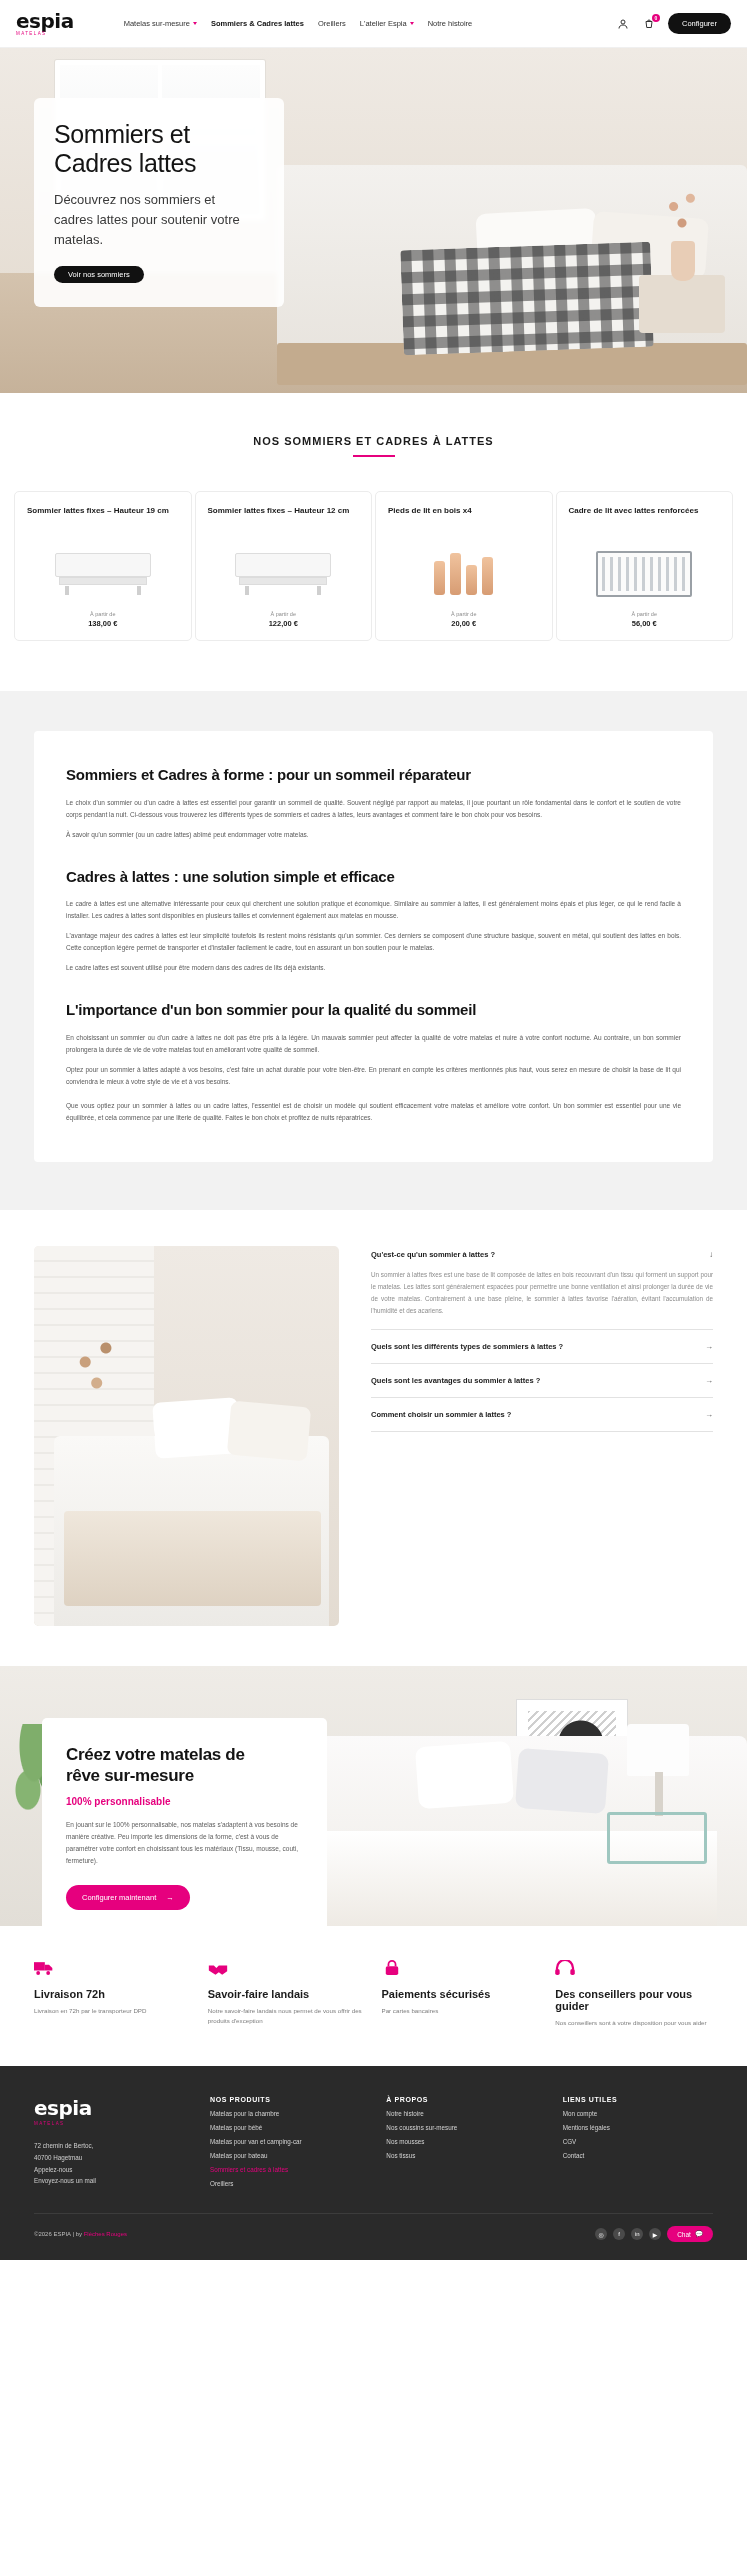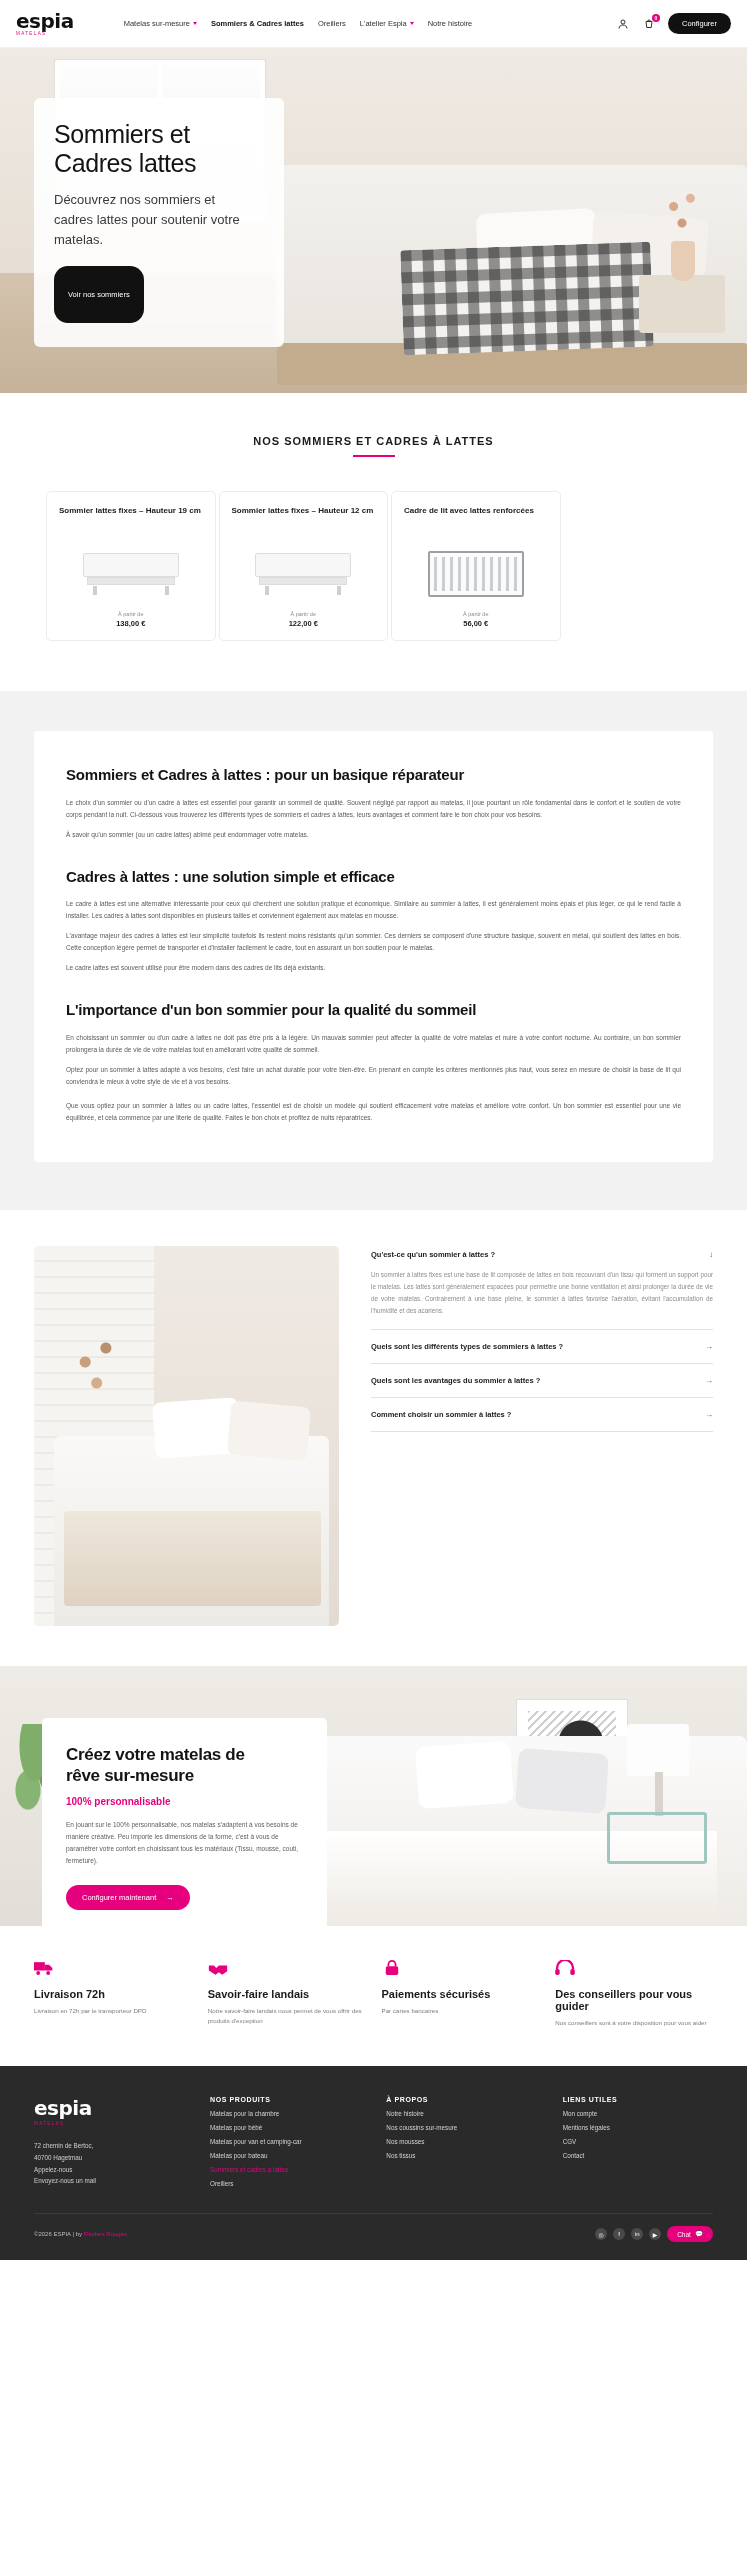--- a/index.html
+++ b/index.html
@@ -89,32 +89,32 @@
     position: absolute; left: 34px; top: 50px; width: 250px;
     background: rgba(255,255,255,0.90); border-radius: 6px; padding: 22px 20px 24px 20px;
     backdrop-filter: blur(2px);
   }
   .hero-title {
     font-size: 25px; line-height: 1.15; font-weight: normal; color: #141414; letter-spacing: -0.4px;
   }
   .hero-sub { font-size: 13px; color: #3a3a3a; margin-top: 12px; line-height: 1.55; max-width: 190px; }
   .hero-btn {
     margin-top: 16px; background: #111; color: #fff; font-size: 7.5px;
-    padding: 24px 14px; border: none; border-radius: 14px;
+    padding: 4px 14px; border: none; border-radius: 14px;
   }
 
   
   .section-products { background: #fff; padding: 42px 0 50px; }
   .sec-title {
     text-align: center; font-size: 11px; font-weight: bold; letter-spacing: 1px; color: #1b1b1b;
   }
   .sec-underline { width: 42px; height: 2px; background: #e6007e; margin: 8px auto 0; }
   .product-grid {
     display: grid; grid-template-columns: repeat(4, 1fr); gap: 3px;
-    padding: 0 14px; margin-top: 34px; margin-left: 32px;
+    padding: 0 14px; margin-top: 34px;
   }
   .product-card {
     border: 1px solid #ececec; border-radius: 5px; background: #fff; padding: 14px 12px 12px;
     display: flex; flex-direction: column; min-height: 150px;
   }
   .product-name { font-size: 8px; font-weight: bold; line-height: 1.35; color: #1b1b1b; min-height: 24px; }
   .product-vis { flex: 1; display: flex; align-items: center; justify-content: center; padding: 10px 0 4px; }
   .product-price-label { font-size: 5.5px; color: #8b8b8b; text-align: center; }
   .product-price { font-size: 7.5px; font-weight: bold; color: #1b1b1b; text-align: center; margin-top: 2px; }
 
@@ -330,36 +330,49 @@
           <div class="top"></div>
             <div class="side"></div>
             <div class="leg l"></div>
             <div class="leg r"></div>
         </div>
       </div>
       <div class="product-price-label">À partir de</div>
       <div class="product-price">122,00 €</div>
     </div>
 
+    <div class="product-card">
+      <div class="product-name">Pieds de lit en bois x4</div>
+      <div class="product-vis">
+        <div class="viz-legs">
+          <span style="height:34px"></span>
+            <span style="height:42px"></span>
+            <span style="height:30px"></span>
+            <span style="height:38px"></span>
+        </div>
+      </div>
+      <div class="product-price-label">À partir de</div>
+      <div class="product-price">20,00 €</div>
+    </div>
 
     <div class="product-card">
       <div class="product-name">Cadre de lit avec lattes renforcées</div>
       <div class="product-vis">
         <div class="viz-cadre"></div>
       </div>
       <div class="product-price-label">À partir de</div>
       <div class="product-price">56,00 €</div>
     </div>
 
   </div>
 </div>
 
 <div class="section-article">
   <div class="article-card">
-    <h2 class="article-h2">Sommiers et Cadres à lattes : pour un basique réparateur</h2>
+    <h2 class="article-h2">Sommiers et Cadres à forme : pour un sommeil réparateur</h2>
     <p class="article-p">Le choix d'un sommier ou d'un cadre à lattes est essentiel pour garantir un sommeil de qualité. Souvent négligé par rapport au matelas, il joue pourtant un rôle fondamental dans le confort et le soutien de votre corps pendant la nuit. Ci-dessous vous trouverez les différents types de sommiers et cadres à lattes, leurs avantages et comment faire le bon choix pour vos besoins.</p>
     <p class="article-p tight">À savoir qu'un sommier (ou un cadre lattes) abîmé peut endommager votre matelas.</p>
 
     <h2 class="article-h2 mt">Cadres à lattes : une solution simple et efficace</h2>
     <p class="article-p">Le cadre à lattes est une alternative intéressante pour ceux qui cherchent une solution pratique et économique. Similaire au sommier à lattes, il est généralement moins épais et plus léger, ce qui le rend facile à installer. Les cadres à lattes sont disponibles en plusieurs tailles et conviennent également aux matelas en mousse.</p>
     <p class="article-p tight">L'avantage majeur des cadres à lattes est leur simplicité toutefois ils restent moins résistants qu'un sommier. Ces derniers se composent d'une structure basique, souvent en métal, qui soutient des lattes en bois. Cette conception légère permet de transporter et d'installer facilement le cadre, tout en assurant un bon soutien pour le matelas.</p>
     <p class="article-p tight">Le cadre lattes est souvent utilisé pour être modern dans des cadres de lits déjà existants.</p>
 
     <h2 class="article-h2 mt">L'importance d'un bon sommier pour la qualité du sommeil</h2>
     <p class="article-p">En choisissant un sommier ou d'un cadre à lattes ne doit pas être pris à la légère. Un mauvais sommier peut affecter la qualité de votre matelas et nuire à votre confort nocturne. Au contraire, un bon sommier prolongera la durée de vie de votre matelas tout en améliorant votre qualité de sommeil.</p>

